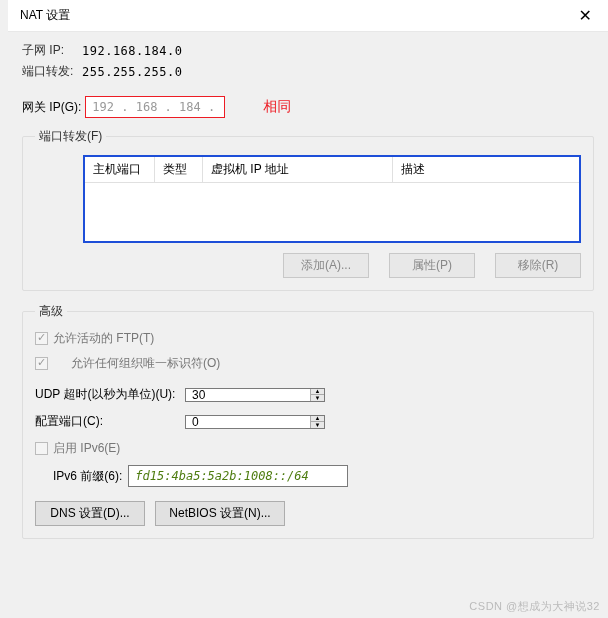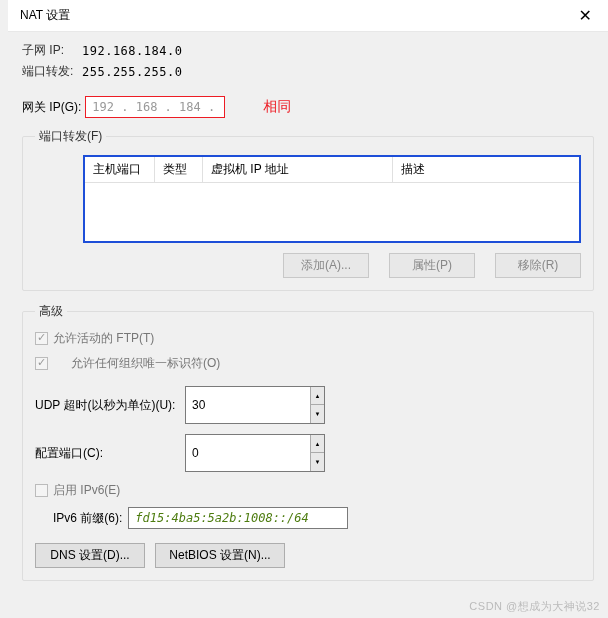--- a/index.html
+++ b/index.html
@@ -163,21 +163,21 @@
       align-items: center;
       margin-bottom: 10px;
     }
     .input-label {
       width: 150px;
     }
     .spinner {
       display: flex;
       border: 1px solid #7a7a7a;
       background: #fff;
-      height: 38px;
+      height: 14px;
       width: 140px;
     }
     .spinner-input {
       border: none;
       width: 100%;
       padding: 2px 6px;
       font-family: inherit;
       font-size: 12px;
       outline: none;
     }

